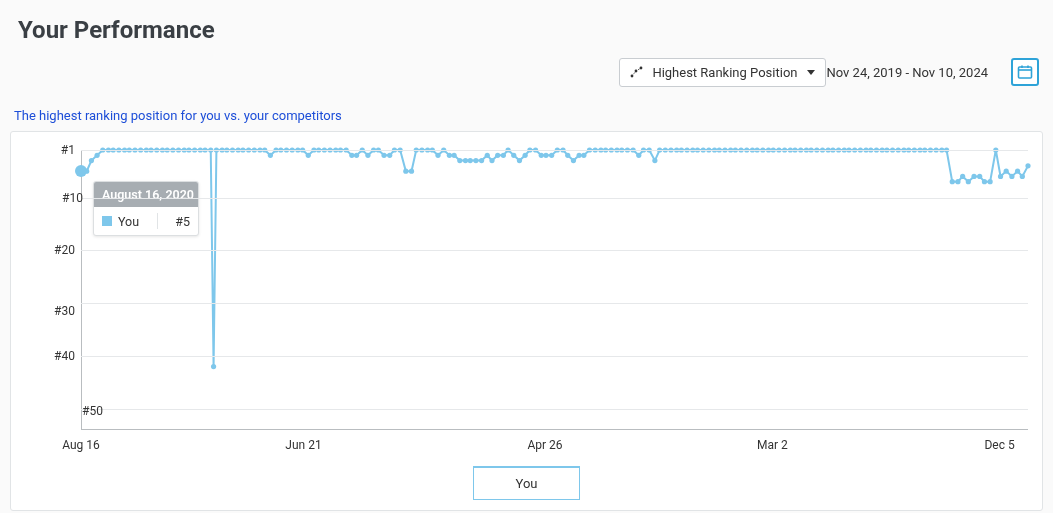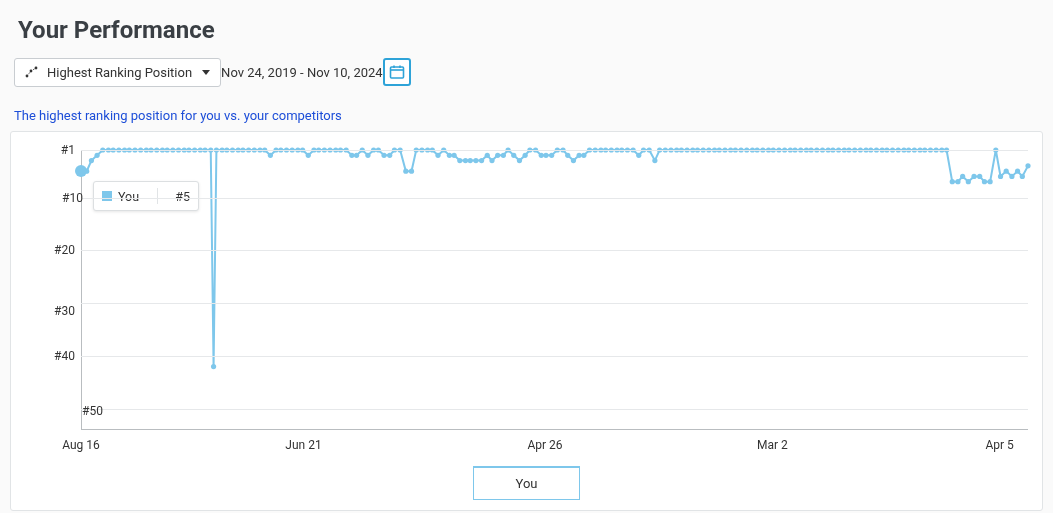--- a/index.html
+++ b/index.html
@@ -14,21 +14,21 @@
   }
   .page-title {
     font-size: 24px;
     font-weight: 700;
     color: #3a3f44;
     padding: 16px 14px 10px 18px;
   }
   .controls-row {
     display: flex;
     align-items: center;
-    justify-content: flex-start;
+    justify-content: flex-end;
     padding: 0 14px;
     height: 36px;
   }
   .dropdown {
     display: inline-flex;
     align-items: center;
     gap: 8px;
     border: 1px solid #c9cdd1;
     border-radius: 3px;
     background: #fff;
@@ -41,21 +41,21 @@
   .caret {
     margin-left: 2px;
     width: 0; height: 0;
     border-left: 4px solid transparent;
     border-right: 4px solid transparent;
     border-top: 5px solid #333;
   }
   .date-right {
     display: inline-flex;
     align-items: center;
-    gap: 0;
+    gap: 23px;
     font-size: 13px;
     color: #333;
   }
   .cal-btn {
     width: 28px; height: 28px;
     border: 2px solid #2ea3d8;
     border-radius: 3px;
     display: inline-flex;
     align-items: center;
     justify-content: center;
@@ -383,20 +383,21 @@
         <circle cx="925.2189999999999" cy="21.132075471698112" r="2.6" fill="#7ec7eb"></circle>
         <circle cx="930.901" cy="26.415094339622645" r="2.6" fill="#7ec7eb"></circle>
         <circle cx="936.583" cy="21.132075471698112" r="2.6" fill="#7ec7eb"></circle>
         <circle cx="941.318" cy="26.415094339622645" r="2.6" fill="#7ec7eb"></circle>
         <circle cx="947" cy="15.849056603773585" r="2.6" fill="#7ec7eb"></circle>
       </svg>
 
     <div class="highlight-dot" id="hl-dot" style="left: 0px; top: 21.1321px;"></div>
 
     <div class="tooltip" id="tooltip" style="left: 12px; top: 31.1321px;">
+      <div class="tooltip-header">August 16, 2020</div>
       <div class="tooltip-body">
         <span class="tt-left">
           <span class="swatch"></span>
           <span>You</span>
         </span>
         <span class="divider"></span>
         <span>#5</span>
       </div>
     </div>
   <div class="grid-line" style="top: 0px;"></div>
@@ -408,17 +409,17 @@
       <div class="grid-line" style="top: 153.208px;"></div>
       <div class="y-tick-label" style="top: 153.208px; margin-top: 8px;">#30</div>
       <div class="grid-line" style="top: 206.038px;"></div>
       <div class="y-tick-label" style="top: 206.038px;">#40</div>
       <div class="grid-line" style="top: 258.868px;"></div>
       <div class="y-tick-label" style="top: 261px; margin-left: 28px;">#50</div>
       <div class="x-tick-label" style="left: 0%;">Aug 16</div>
       <div class="x-tick-label" style="left: 23.5%;">Jun 21</div>
       <div class="x-tick-label" style="left: 49%;">Apr 26</div>
       <div class="x-tick-label" style="left: 73%;">Mar 2</div>
-      <div class="x-tick-label" style="left: 97%;">Apr 5</div>
+      <div class="x-tick-label" style="left: 97%;">Dec 5</div>
     </div>
 
   <div class="legend">You</div>
 </div>
 
 </body></html>

